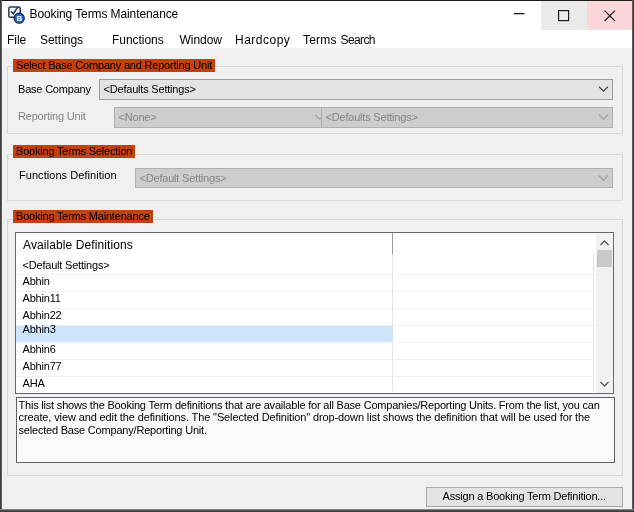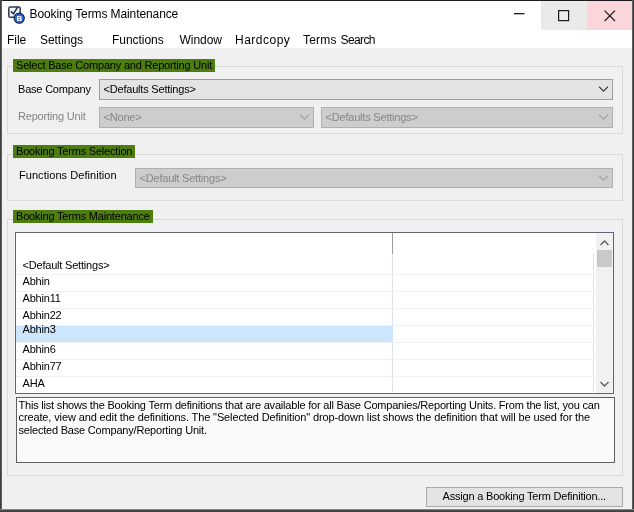--- a/index.html
+++ b/index.html
@@ -16,21 +16,21 @@
   #whitezone{left:1px;top:1px;width:631px;height:47px;background:#fff;}
   #title{left:29.5px;top:8px;font-size:12px;letter-spacing:-0.1px;line-height:13px;}
   #btn-max{left:541px;top:1px;width:46px;height:29px;background:#eaeaea;}
   #btn-close{left:587px;top:1px;width:45px;height:29px;background:#fad5d9;}
   .menuitem{top:33.6px;font-size:12px;letter-spacing:-0.05px;line-height:13px;}
   
   .group{border:1px solid #d9d9d9;box-sizing:border-box;}
   #g1{left:7px;top:66.2px;width:616px;height:67.5px;}
   #g2{left:7px;top:153.5px;width:616px;height:47.3px;}
   #g3{left:7px;top:218.5px;width:616px;height:257.2px;}
-  .glabel{background:#4d7c0f;padding:0 3px;line-height:13px;}
+  .glabel{background:#c2410c;padding:0 3px;line-height:13px;}
   
   .lab{line-height:13px;}
   .lab.dis{color:#838383;}
   
   .combo{box-sizing:border-box;border:1px solid #9d9d9d;background:#e3e3e3;}
   .combo.dis{border:1px solid #b0b0b0;background:#cdcdcd;}
   .combo .ct{position:absolute;left:3.5px;top:50%;transform:translateY(-50%);
              white-space:nowrap;text-align:center;}
   .combo.dis .ct{color:#868686;}
   .chev{position:absolute;top:50%;transform:translateY(-50%);right:3px;width:11px;height:7px;}
@@ -91,21 +91,21 @@
   <div class="abs group" id="g1"></div>
   <span class="abs glabel" style="left:13px;top:58.8px">Select Base Company and Reporting Unit</span>
   <span class="abs lab" style="left:18px;top:83px">Base Company</span>
   <div class="abs combo" style="left:99px;top:79px;width:514px;height:20.5px">
     <span class="ct">&lt;Defaults Settings&gt;</span>
     <svg class="chev" viewBox="0 0 10 6">
       <path d="M1 1 L5 5 L9 1" fill="none" stroke="#3f3f3f" stroke-width="1.1"></path>
     </svg>
   </div>
   <span class="abs lab dis" style="left:18px;top:110.2px">Reporting Unit</span>
-  <div class="abs combo dis" style="left:99px;top:107px;width:215px;height:20.5px">
+  <div class="abs combo dis" style="left:114px;top:107px;width:215px;height:20.5px">
     <span class="ct">&lt;None&gt;</span>
     <svg class="chev" viewBox="0 0 10 6">
       <path d="M1 1 L5 5 L9 1" fill="none" stroke="#a2a2a2" stroke-width="1.1"></path>
     </svg>
   </div>
   <div class="abs combo dis" style="left:321px;top:107px;width:292px;height:20.5px">
     <span class="ct">&lt;Defaults Settings&gt;</span>
     <svg class="chev" viewBox="0 0 10 6">
       <path d="M1 1 L5 5 L9 1" fill="none" stroke="#a2a2a2" stroke-width="1.1"></path>
     </svg>
@@ -118,20 +118,21 @@
     <span class="ct">&lt;Default Settings&gt;</span>
     <svg class="chev" viewBox="0 0 10 6">
       <path d="M1 1 L5 5 L9 1" fill="none" stroke="#a2a2a2" stroke-width="1.1"></path>
     </svg>
   </div>
 
   <div class="abs group" id="g3"></div>
   <span class="abs glabel" style="left:13px;top:210.3px">Booking Terms Maintenance</span>
 
   <div class="abs" id="list">
+    <span class="abs" id="lheader">Available Definitions</span>
     <div class="abs" id="coldiv1a"></div>
     <div class="abs" id="coldiv1b"></div>
     <div class="abs" id="coldiv2b"></div>
     <div id="selband"></div>
     <div class="lrow" style="top:25.5px">&lt;Default Settings&gt;</div>
 
     <div class="sep" style="top:40.6px"></div>
     <div class="lrow" style="top:41.5px">Abhin</div>
 
     <div class="sep" style="top:57.6px"></div>

